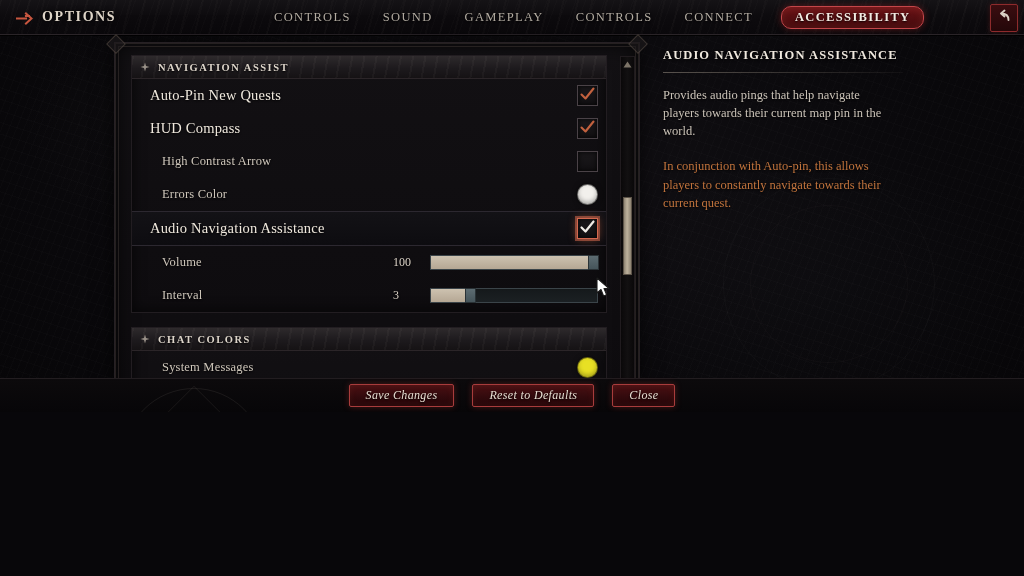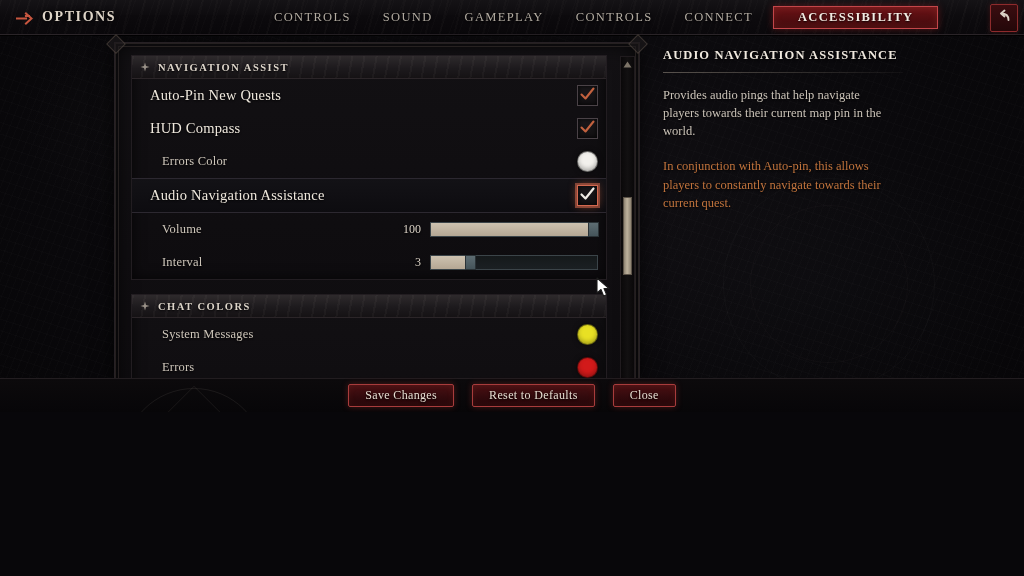--- a/index.html
+++ b/index.html
@@ -86,25 +86,25 @@
     color: #b3aca2;
     padding: 4px 16px;
     cursor: pointer;
     text-shadow: 0 1px 2px rgba(0,0,0,0.9);
     white-space: nowrap;
   }
   .tab.active {
     color: #f2ebe2;
     background: linear-gradient(180deg, #6e1418 0%, #5a0f12 40%, #420a0d 100%);
     border: 1px solid #c3464a;
-    border-radius: 0;
-    padding: 3px 24px;
+    border-radius: 10px;
+    padding: 3px 13px;
     box-shadow: 0 0 7px rgba(180,40,40,0.42), inset 0 0 8px rgba(255,120,90,0.12);
     font-weight: bold;
-    margin: 0 4px;
+    margin: 0 12px;
   }
 
   .back-btn {
     position: absolute;
     right: 6px; top: 4px;
     width: 26px; height: 26px;
     border: 1px solid #8e2b2c;
     border-radius: 2px;
     background: linear-gradient(180deg, #3a0d10 0%, #240709 100%);
     display: flex;
@@ -241,21 +241,20 @@
   
   .slider-wrap {
     display: flex;
     align-items: center;
     gap: 9px;
   }
   .slider-value {
     font-size: 12px;
     color: #ddd4c8;
     width: 28px;
-    text-align: right;
     text-shadow: 0 1px 2px #000;
   }
   .slider-track {
     position: relative;
     width: 166px; height: 13px;
     background: linear-gradient(180deg, #15191b 0%, #1b2023 100%);
     border: 1px solid #3b4449;
     cursor: pointer;
   }
   .slider-fill {
@@ -397,20 +396,21 @@
   .bottombar {
     position: absolute;
     left: 0; bottom: 0;
     width: 1024px; height: 33px;
     background: linear-gradient(180deg, #0c0a0c 0%, #070608 100%);
     border-top: 1px solid #221d20;
     display: flex;
     align-items: center;
     justify-content: center;
     gap: 18px;
+    font-style: italic;
   }
   .btn {
     font-size: 12px;
     color: #e8ded2;
     letter-spacing: 0.35px;
     padding: 3px 16px;
     border: 1px solid #a83c3c;
     border-radius: 2px;
     background: linear-gradient(180deg, #4a1013 0%, #330a0d 55%, #240609 100%);
     box-shadow: 0 0 6px rgba(170,50,45,0.40), inset 0 0 7px rgba(255,110,80,0.08);
@@ -496,20 +496,26 @@
           <span class="row-label">HUD Compass</span>
           <span class="row-control">
             <span class="checkbox">
               <svg width="17" height="17" viewBox="0 0 17 17">
                 <path d="M2.5 8.5 L6.5 12.5 L14.5 2.5" stroke="#c2613e" stroke-width="2.1" fill="none" stroke-linecap="round" stroke-linejoin="round"></path>
               </svg>
             </span>
           </span>
         </div>
 
+        <div class="row sub">
+          <span class="row-label">High Contrast Arrow</span>
+          <span class="row-control">
+            <span class="checkbox"></span>
+          </span>
+        </div>
 
         <div class="row sub">
           <span class="row-label">Errors Color</span>
           <span class="row-control">
             <span class="color-dot" style="background:#f2f0ec"></span>
           </span>
         </div>
 
         <div class="row highlight">
           <span class="row-label">Audio Navigation Assistance</span>

